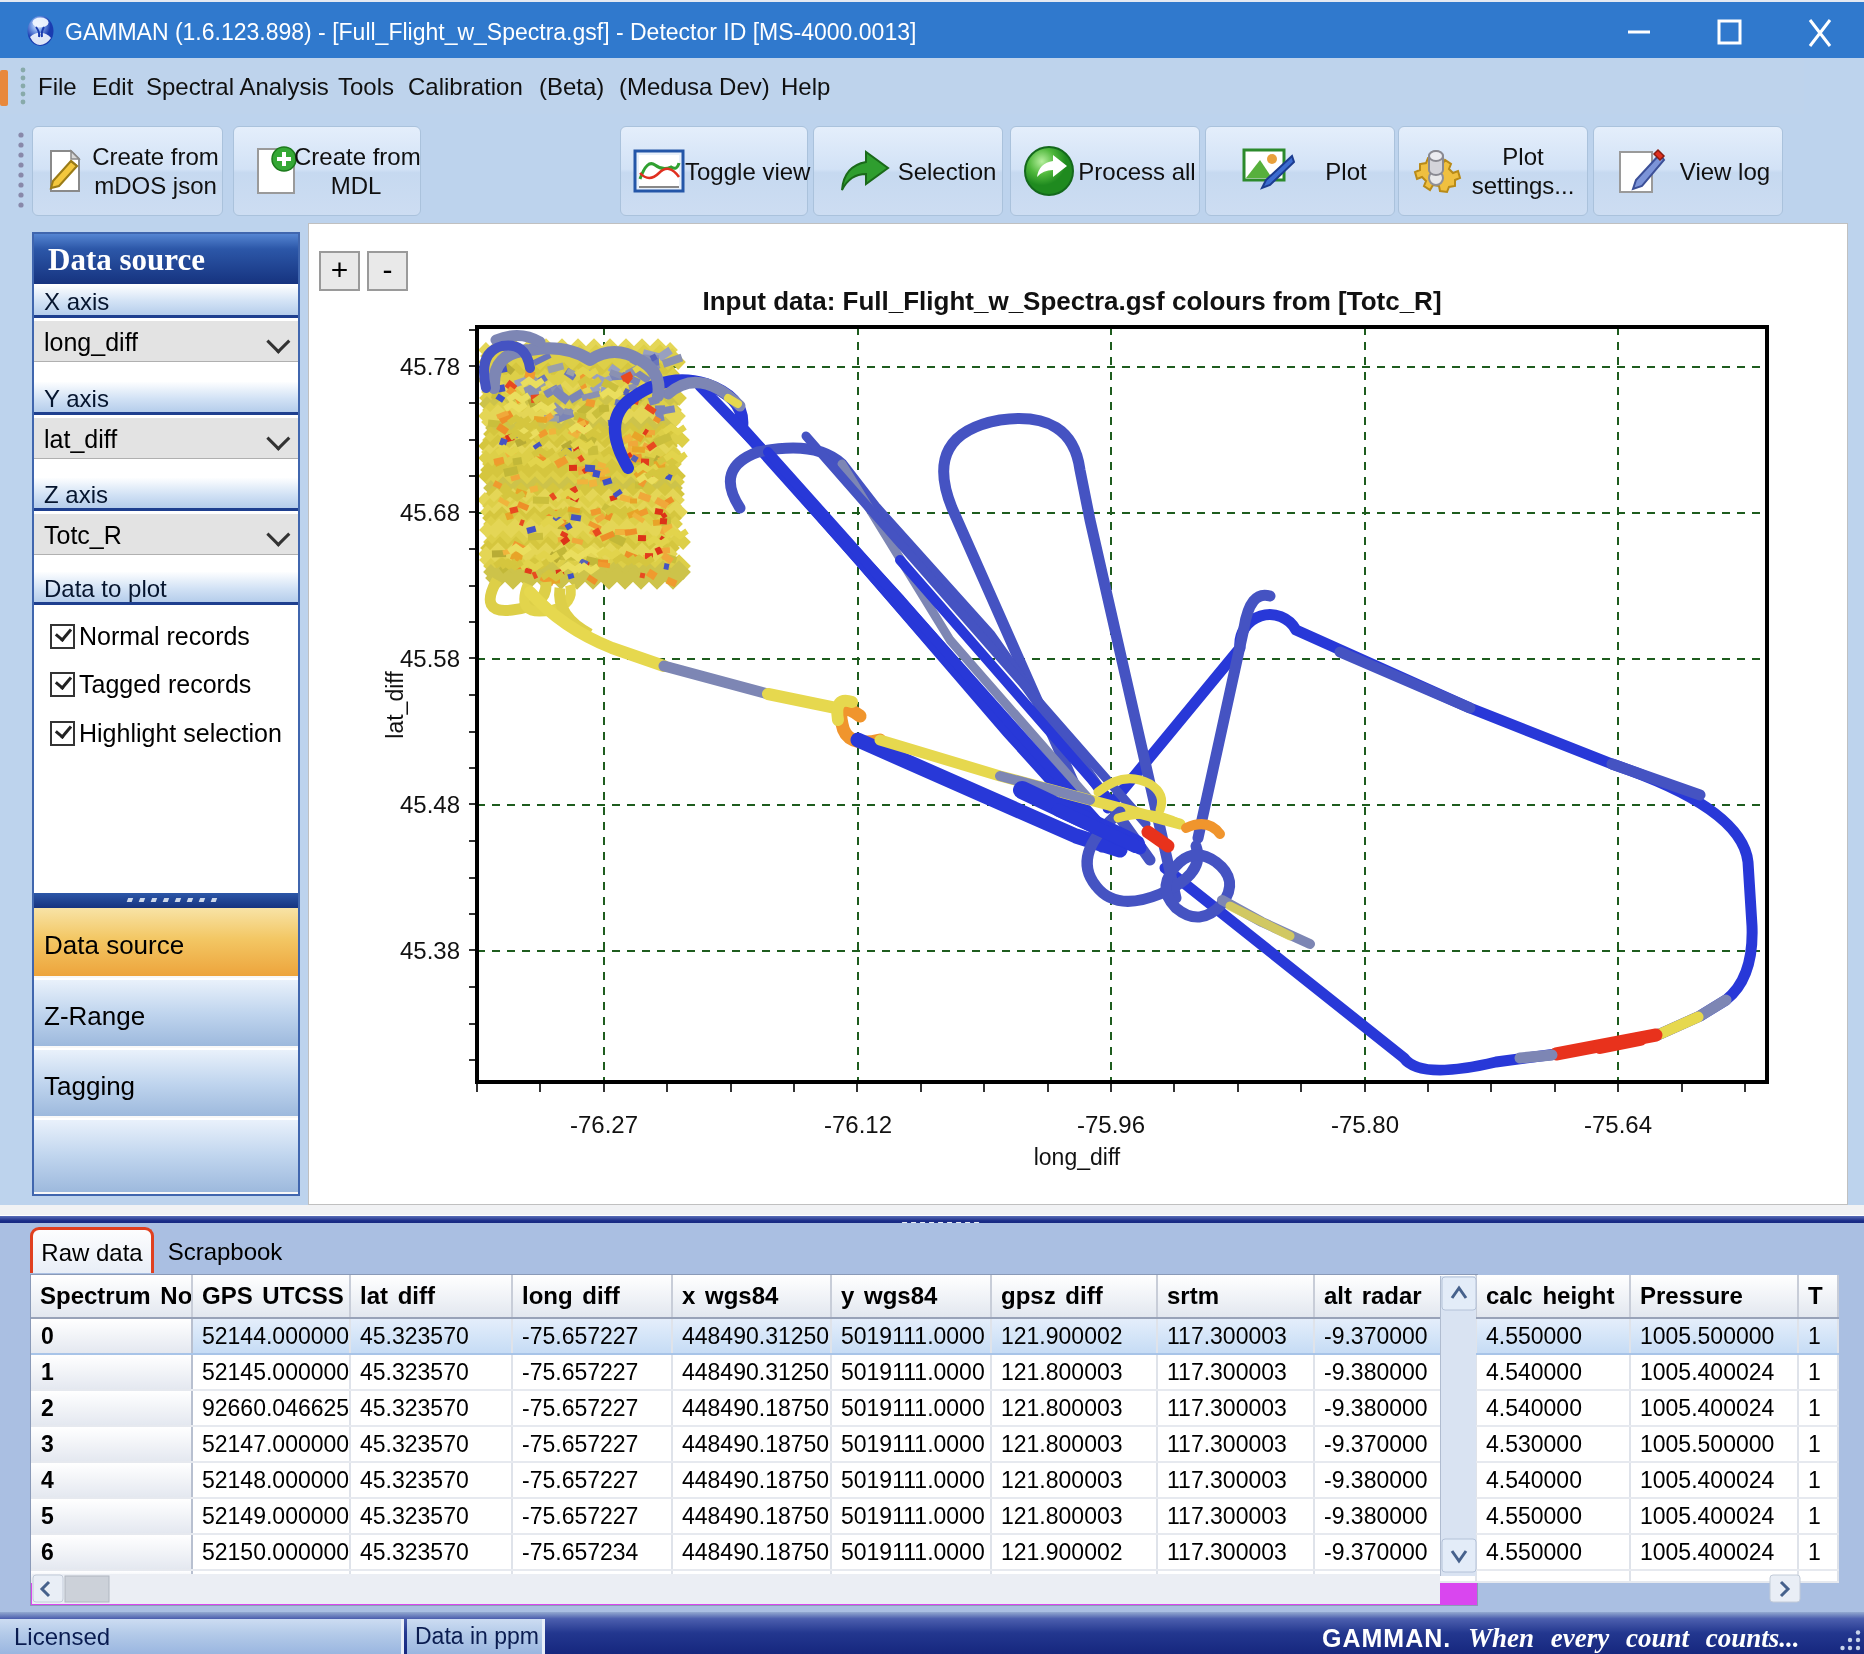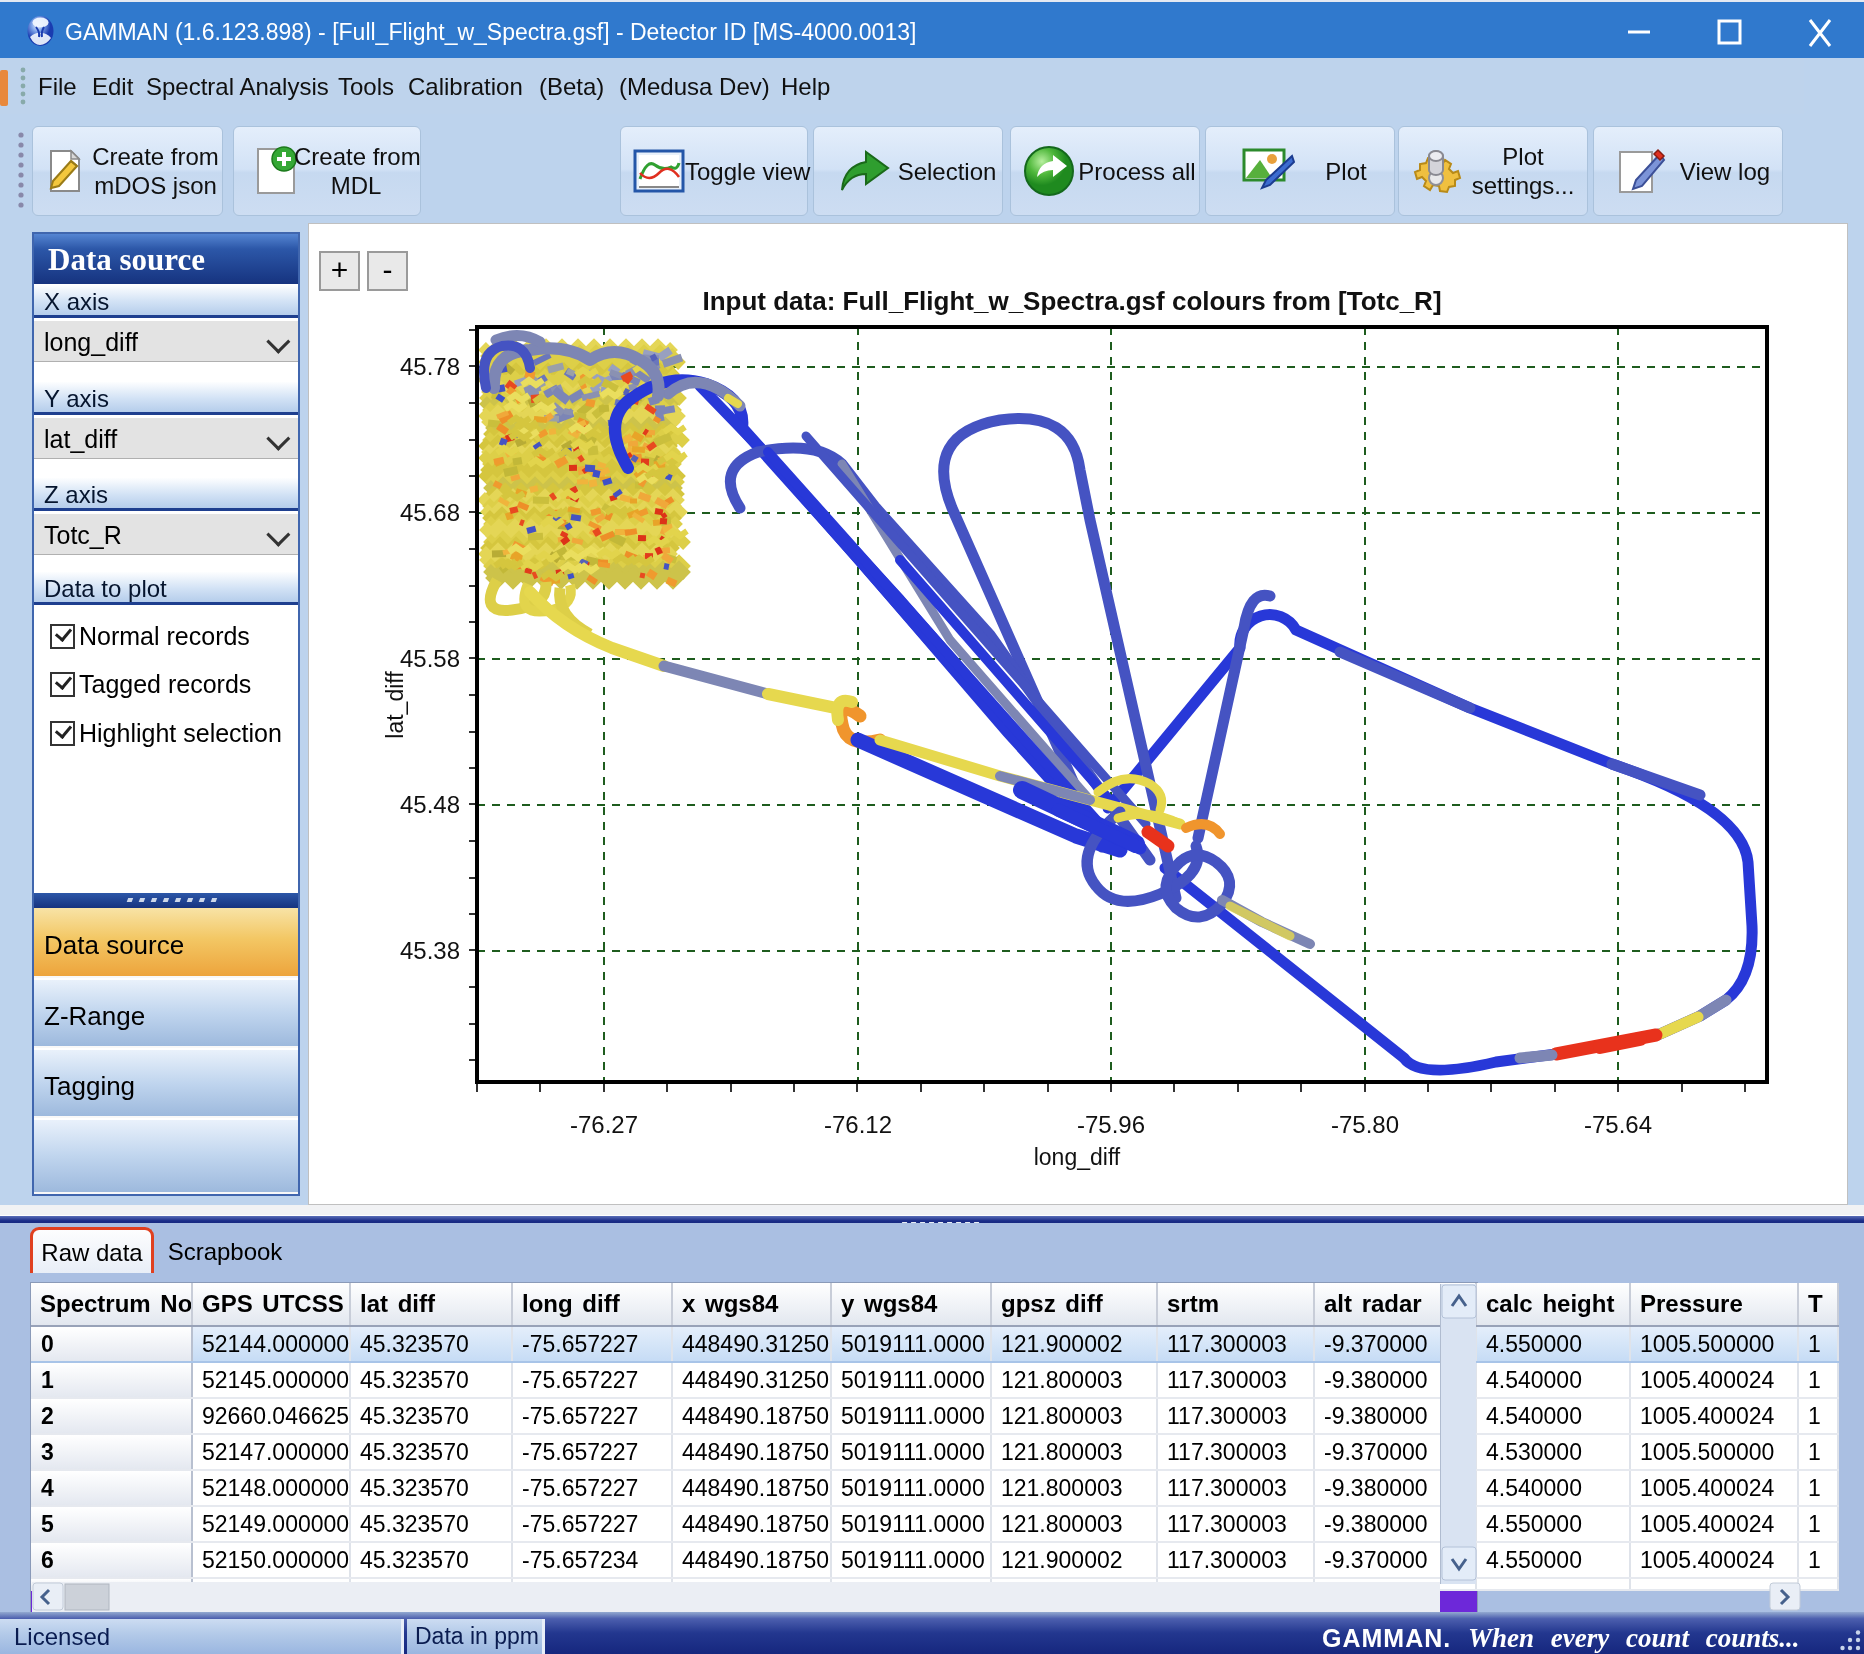--- a/index.html
+++ b/index.html
@@ -24,21 +24,21 @@
 .navbtn { position:absolute; left:0; width:264px; font-size:26px; color:#000; padding-left:10px; border-bottom:2px solid #f8f8f8; }
 .bluebtn { background:linear-gradient(180deg,#e9f1fb 0%,#c0d5ee 50%,#9db9dd 100%); }
 #plotbox { position:absolute; left:308px; top:223px; width:1540px; height:982px; background:#fff; border:1px solid #c0c0c0; }
 .zbtn { position:absolute; width:41px; height:40px; background:#e9e9e9; border:2px solid #9a9a9a; font-size:30px; text-align:center; line-height:34px; color:#000; }
 #gapstrip { position:absolute; left:0; top:1205px; width:1864px; height:11px; background:#f1f2f4; border-bottom:1px solid #fff; }
 #hsplit { position:absolute; left:0; top:1216px; width:1864px; height:8px; background:linear-gradient(180deg,#5a6fb8,#1a2c88 60%,#16277e); }
 #botpanel { position:absolute; left:0; top:1223px; width:1864px; height:389px; background:#aabfe2; }
 .tab { position:absolute; top:4px; font-size:24px; color:#000; text-align:center; }
 #tab1 { left:30px; width:124px; height:46px; background:linear-gradient(180deg,#fdfdfe,#e8eef7); border:3px solid #e04020; border-bottom:none; border-radius:9px 9px 0 0; padding-top:9px; }
 #tab2 { left:160px; width:130px; height:42px; padding-top:11px; }
-#tablewrap { position:absolute; left:30px; top:51px; width:1448px; height:332px; background:#6d28d9; border:1px solid #8a9ab8;margin-top:8px; }
+#tablewrap { position:absolute; left:30px; top:51px; width:1448px; height:332px; background:#d946ef; border:1px solid #8a9ab8; }
 table.grid { border-collapse:collapse; table-layout:fixed; font-size:23px; width:1807px; }
 table.grid th { height:43px; word-spacing:3px; text-align:left; padding:0 0 0 9px; font-size:24px; border-right:2px solid #c8cdd8; border-bottom:2px solid #98a2b8; background:linear-gradient(180deg,#ffffff,#eef1f6 60%,#e2e7ef); white-space:nowrap; overflow:hidden; }
 table.grid td { height:36px; padding:0 0 0 9px; border-right:2px solid #dfe3ea; border-bottom:2px solid #e6e9ef; background:#fff; white-space:nowrap; overflow:hidden; }
 table.grid td.rh { font-weight:bold; background:linear-gradient(180deg,#ffffff,#e4e8f0); border-right:2px solid #b8c0d0; padding-left:10px; }
 table.grid tr.sel td { background:linear-gradient(180deg,#e4eefb,#c6dcf5); border-bottom:2px solid #a8c4e8; }
 table.grid tr.sel td.rh { background:linear-gradient(180deg,#ffffff,#e4e8f0); }
 table.grid tr.empty td { height:12px; }
 #vscroll { position:absolute; right:1px; top:1px; width:36px; height:300px; background:#d9e3f2; border-left:1px solid #b0bcd0; }
 #hscroll { position:absolute; left:1px; right:37px; bottom:1px; height:30px; background:#ebeef4; }
 #statusbar { position:absolute; left:0; top:1612px; width:1864px; height:42px; background:linear-gradient(180deg,#93a9d0 0%,#4c5fae 16%,#23378f 50%,#16277e 100%); }

